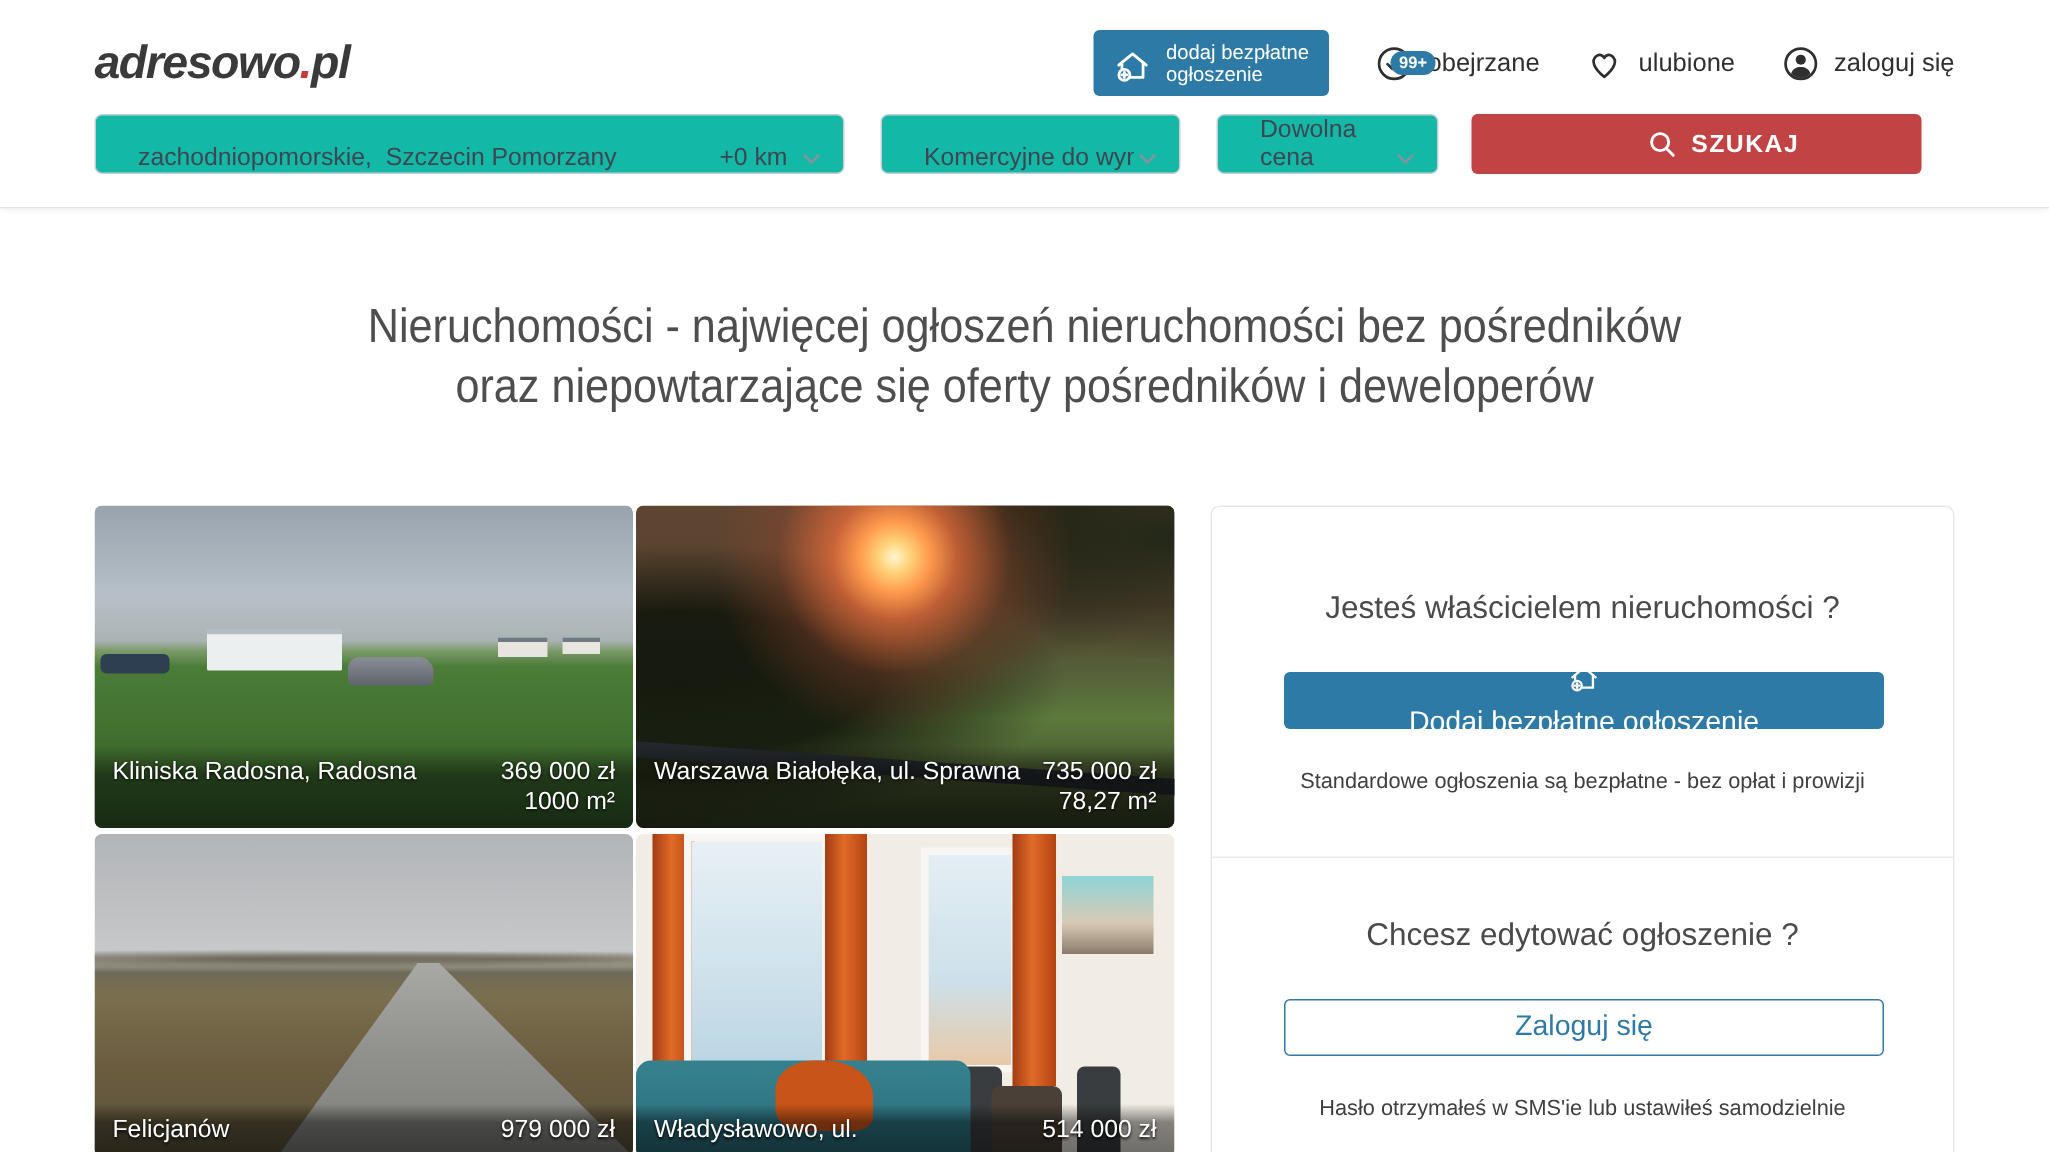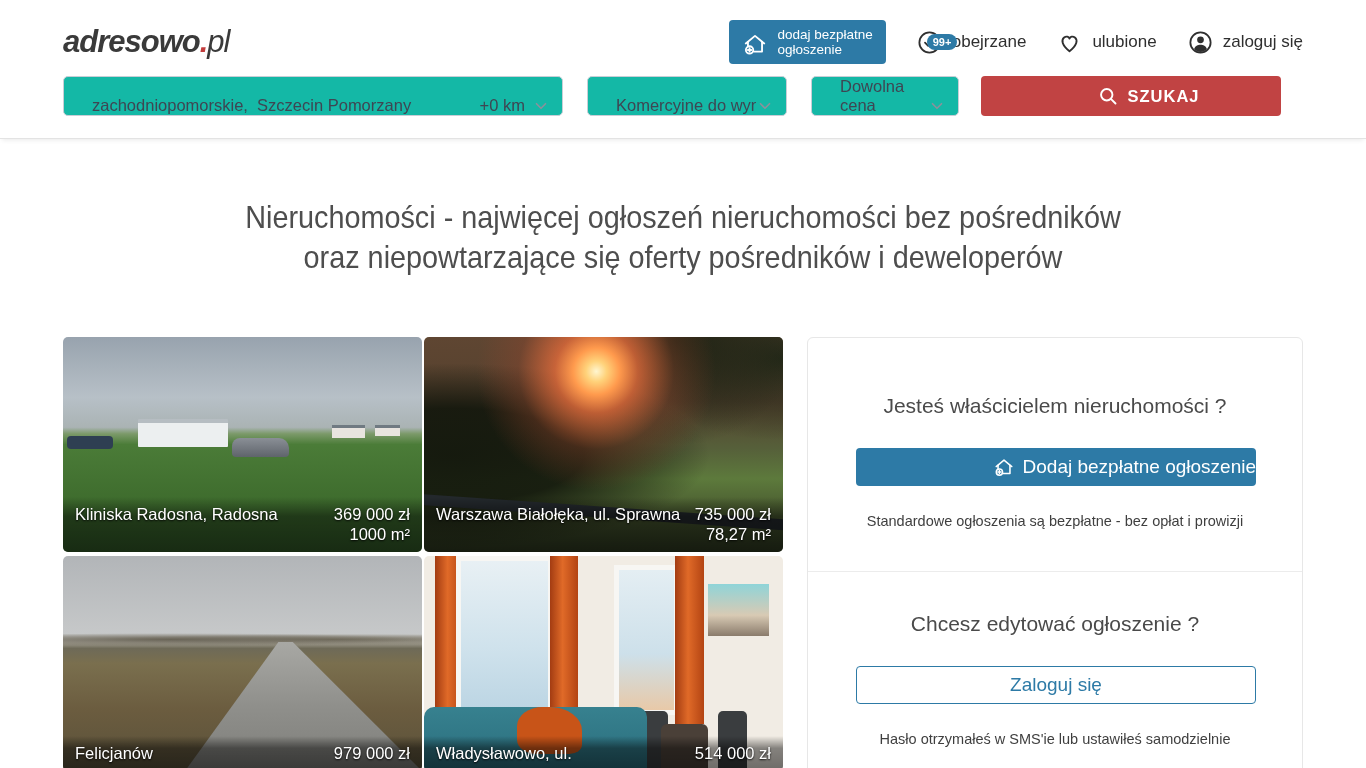--- a/index.html
+++ b/index.html
@@ -6,21 +6,21 @@
   html,body { width:1366px; height:768px; overflow:hidden; background:#fff;
               font-family:"Liberation Sans", sans-serif; }
   .container { width:1240px; margin:0 auto; }
 
   
   .topbar { padding-top:20px; }
   .topbar-inner { display:flex; align-items:center; justify-content:space-between; }
   .logo { font-style:italic; font-size:31px; letter-spacing:-1px; cursor:pointer; }
   .logo .b { font-weight:700; color:#3a3a3a; }
   .logo .dot { font-weight:700; color:#c23c3c; }
-  .logo .l { font-weight:400; color:#3a3a3a;margin-top:40px; }
+  .logo .l { font-weight:700; color:#3a3a3a;margin-top:40px; }
   .top-actions { display:flex; align-items:center; gap:30px; }
   .add-btn { background:#2d7aa6; color:#fff; border:none; border-radius:4px;
              display:flex; align-items:flex-end; gap:9px; padding:7px 13px; cursor:pointer; }
   .add-btn .txt { font-size:13.5px; line-height:15px; text-align:left; }
   .top-item { display:flex; align-items:center; gap:9px; font-size:17px; color:#2f2f2f;
               cursor:pointer; position:relative; }
   .badge { position:absolute; top:-11px; left:11px; background:#2d7aa6; color:#fff;
            font-size:11px; font-weight:700; padding:2px 6px; border-radius:8px;margin-top:16px; }
 
   
@@ -112,22 +112,22 @@
   .ph4 .ch1 { left:60%; } .ph4 .ch2 { left:82%; }
 
   
   .sidebar { width:496px; background:#fff; border:1px solid #e7e7e7; border-radius:6px;
              min-height:440px; }
   .side-sec { padding:56px 48px 42px 48px; text-align:center; }
   .side-sec.second { border-top:1px solid #ececec; padding-top:40px; }
   .side-title { font-size:21px; color:#4a4a4a; }
   .side-btn-blue { margin:30px auto 0 auto; width:400px; height:38px; background:#2d7aa6;
                    color:#fff; border:none; border-radius:4px; font-size:19px; cursor:pointer;
-                   display:flex; align-items:center; justify-content:flex-end; gap:8px;
-                   font-family:"Liberation Sans", sans-serif; }
+                   display:flex; align-items:center; justify-content:center; gap:8px;
+                   font-family:"Liberation Sans", sans-serif;flex-direction:column; }
   .side-btn-outline { margin:30px auto 0 auto; width:400px; height:38px; background:#fff;
                       color:#2d7aa6; border:1px solid #2d7aa6; border-radius:4px; font-size:19px;
                       cursor:pointer; display:flex; align-items:center; justify-content:center;
                       font-family:"Liberation Sans", sans-serif; }
   .side-note { margin-top:27px; font-size:14.5px; color:#3f3f3f; }
   .side-note b { font-weight:400; }
 
   svg { display:block; }
 </style>
 </head>

